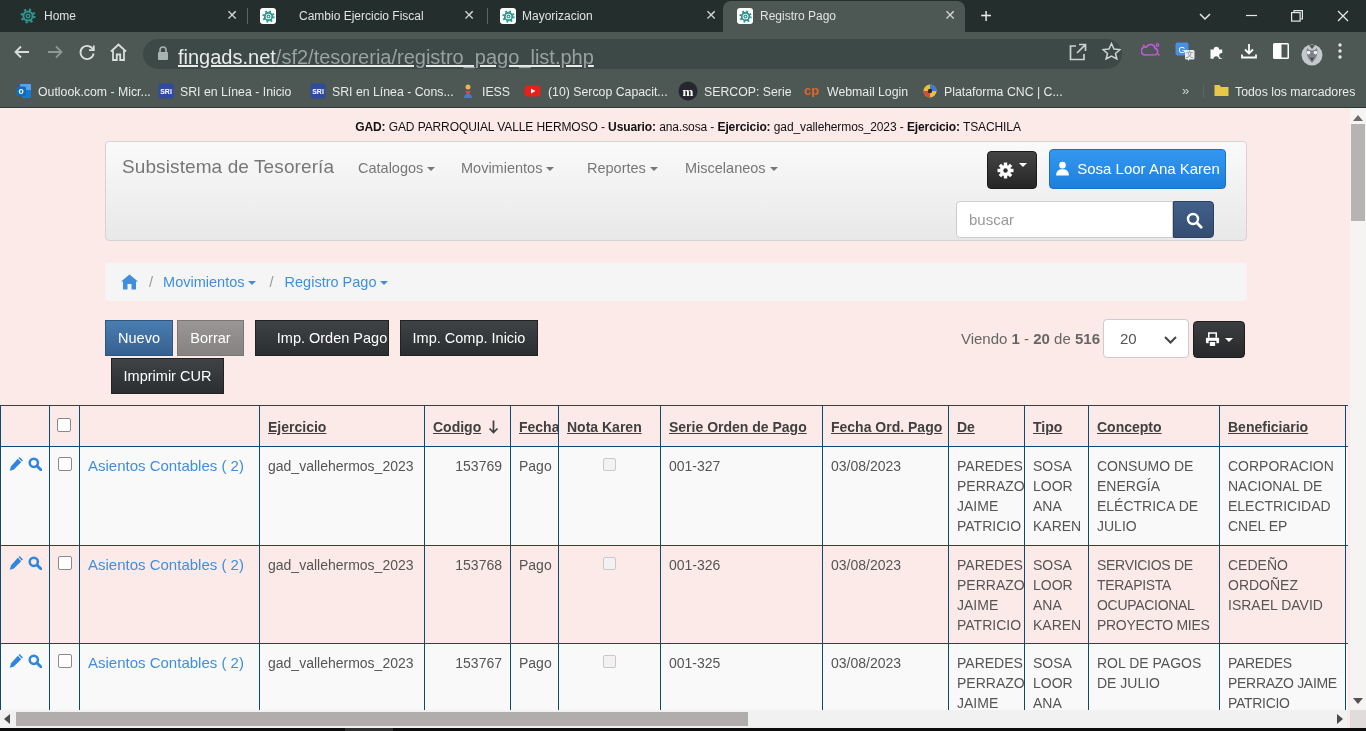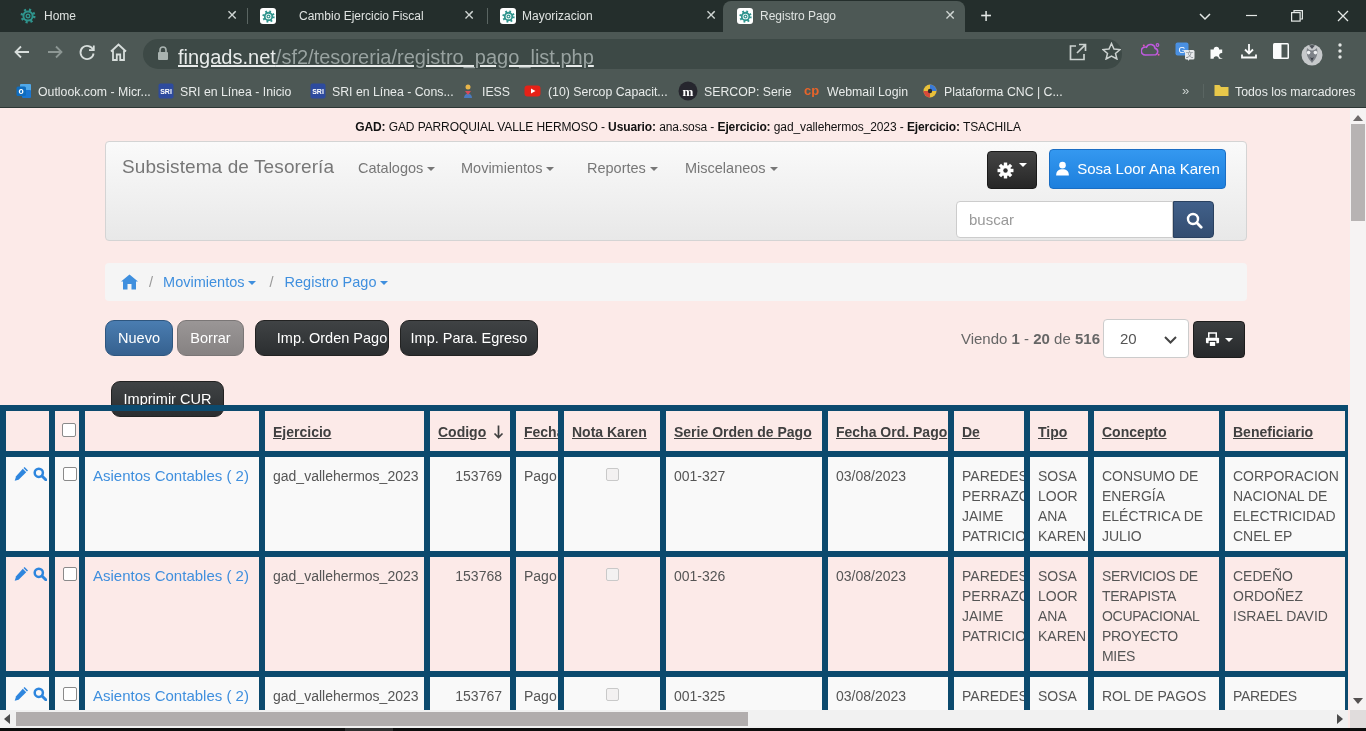--- a/index.html
+++ b/index.html
@@ -34,32 +34,32 @@
 .caret { display:inline-block; width:0; height:0; border-left:4px solid transparent; border-right:4px solid transparent; border-top:4px solid currentColor; vertical-align:middle; margin-left:4px; }
 #gearbtn { position:absolute; left:881px; top:9px; width:50px; height:38px; background:linear-gradient(#444,#262626); border:1px solid #1a1a1a; border-radius:4px; color:#fff; text-align:center; }
 #userbtn { position:absolute; left:943px; top:7px; width:177px; height:40px; background:linear-gradient(#3498f0,#1d7fdd); border:1px solid #1a6ec4; border-radius:4px; color:#fff; font-size:15px; line-height:38px; text-align:center; }
 #searchwrap { position:absolute; left:850px; top:59px; width:258px; height:37px; }
 #searchinput { position:absolute; left:0; top:0; width:217px; height:37px; background:#fff; border:1px solid #ccc; border-radius:4px 0 0 4px; color:#999; font-size:15px; line-height:35px; padding-left:12px; }
 #searchbtn { position:absolute; left:217px; top:0; width:41px; height:37px; background:linear-gradient(#41608a,#334d70); border:1px solid #2a4160; border-radius:0 4px 4px 0; }
 #breadcrumb { position:absolute; left:105px; top:155px; width:1142px; height:38px; background:#f5f5f5; border-radius:4px; font-size:14.5px; color:#999; line-height:38px; }
 .bluelink { color:#3f8fde; text-decoration:none; }
 
 
-.pbtn { position:absolute; height:36px; border-radius:9px; color:#fff; font-size:14.5px; text-align:center; line-height:34px; }
+.pbtn { position:absolute; height:36px; border-radius:0; color:#fff; font-size:14.5px; text-align:center; line-height:34px; }
 .dark { background:linear-gradient(#404345,#2b2e30); border:1px solid #222; }
 
 
 #viendo { position:absolute; left:860px; top:222px; width:240px; text-align:right; font-size:15px; color:#666; }
 #pagesel { position:absolute; left:1103px; top:211px; width:86px; height:39px; background:#fff; border:1px solid #ccc; border-radius:4px; font-size:15px; color:#555; line-height:37px; }
 #printbtn { position:absolute; left:1193px; top:213px; width:52px; height:37px; background:linear-gradient(#3b3e40,#27292b); border:1px solid #1d1d1d; border-radius:4px; }
 
 
 #tablewrap { position:absolute; left:0; top:297px; width:1350px; height:305px; overflow:hidden; }
 table { border-collapse:collapse; table-layout:fixed; width:1358px; font-size:14px; color:#555; }
-td, th { border:6px solid #0c4a6e; vertical-align:top; padding:9px 8px 5px 8px; line-height:20px; overflow:hidden; }
+td, th { border:1px solid #0c4a6e; vertical-align:top; padding:9px 8px 5px 8px; line-height:20px; overflow:hidden; }
 th { text-align:left; color:#404040; font-size:14px; padding-top:11px; padding-bottom:9px; white-space:nowrap; }
 th a { color:#404040; text-decoration:underline; }
 tr.odd { background:#f9f9f9; }
 tr.even { background:transparent; }
 .num { text-align:right; }
 .cb { width:14px; height:14px; border:1px solid #8a8a8a; border-radius:2px; background:#fff; display:inline-block; }
 .cbdis { width:13px; height:13px; border:1px solid #c9c9c9; border-radius:2px; background:#f3f1f1; display:inline-block; }
 a.tlink { color:#3f8fde; text-decoration:none; font-size:15px; }
 
 
@@ -302,22 +302,22 @@
       </svg>
     <span style="margin:0 6px 0 7px;">/</span>
     <span class="bluelink">Movimientos</span><span class="caret" style="color:#3f8fde;"></span>
     <span style="margin:0 7px 0 9px;">/</span>
     <span class="bluelink">Registro Pago</span><span class="caret" style="color:#3f8fde;"></span>
   </div>
 
   <div class="pbtn" id="btn-nuevo" style="left:105px; top:212px; width:68px; background:linear-gradient(#4a7db1,#36618f); border:1px solid #2e567f;">Nuevo</div>
   <div class="pbtn" id="btn-borrar" style="left:177px; top:212px; width:67px; background:linear-gradient(#9a9696,#868282); border:1px solid #7a7676;">Borrar</div>
   <div class="pbtn dark" style="left:255px; top:212px; width:134px;padding-left:20px;">Imp. Orden Pago</div>
-  <div class="pbtn dark" style="left:400px; top:212px; width:138px;">Imp. Para. Egreso</div>
-  <div class="pbtn dark" style="left:111px; top:250px; width:113px;margin-top:23px;">Imprimir CUR</div>
+  <div class="pbtn dark" style="left:400px; top:212px; width:138px;">Imp. Comp. Inicio</div>
+  <div class="pbtn dark" style="left:111px; top:250px; width:113px;">Imprimir CUR</div>
 
   <div id="viendo">Viendo <b>1</b> - <b>20</b> de <b>516</b></div>
   <div id="pagesel"><span style="margin-left:16px;">20</span><svg width="13" height="8" viewBox="0 0 13 8" style="position:absolute; right:11px; top:16px;">
         <path d="M1 1 L6.5 6.5 L12 1" fill="none" stroke="#444" stroke-width="2"></path>
       </svg></div>
   <div id="printbtn" style="display:flex; align-items:center; justify-content:center;">
       <svg width="15" height="15" viewBox="0 0 16 16">
         <path d="M4 6 V1 H12 V6" fill="none" stroke="#fff" stroke-width="1.6"></path>
         <rect x="1" y="6" width="14" height="6" rx="1" fill="#fff"></rect>
         <rect x="4.5" y="10" width="7" height="5.5" fill="#fff" stroke="#27292b" stroke-width="1.2"></rect>

